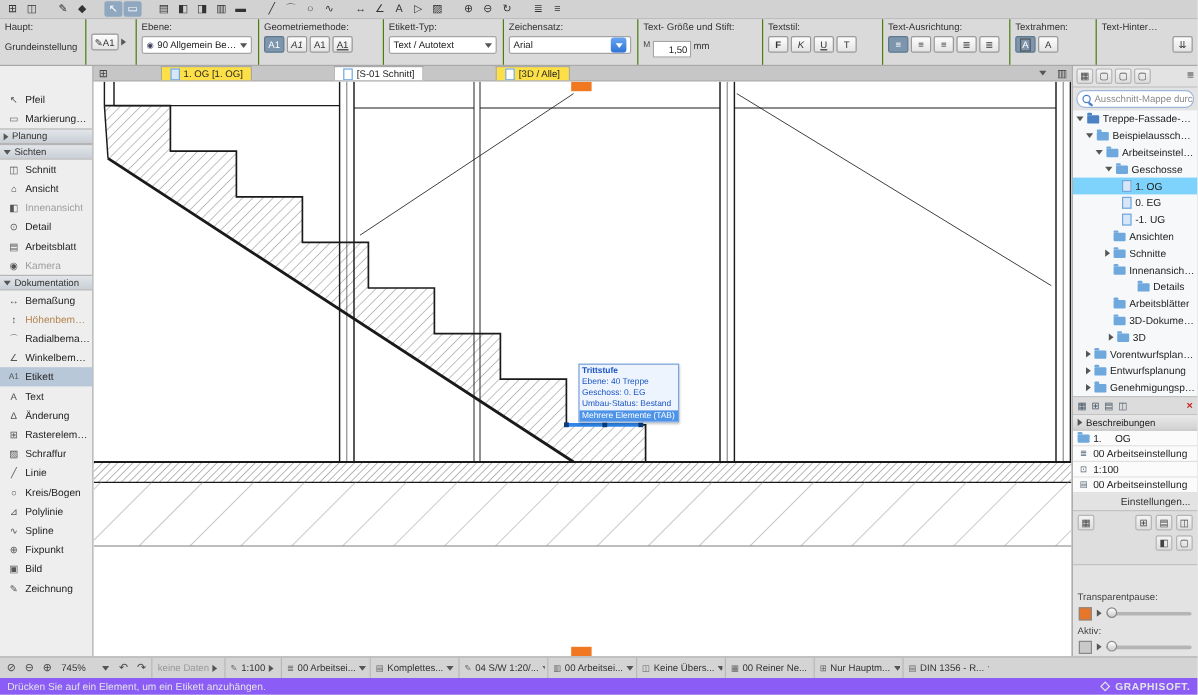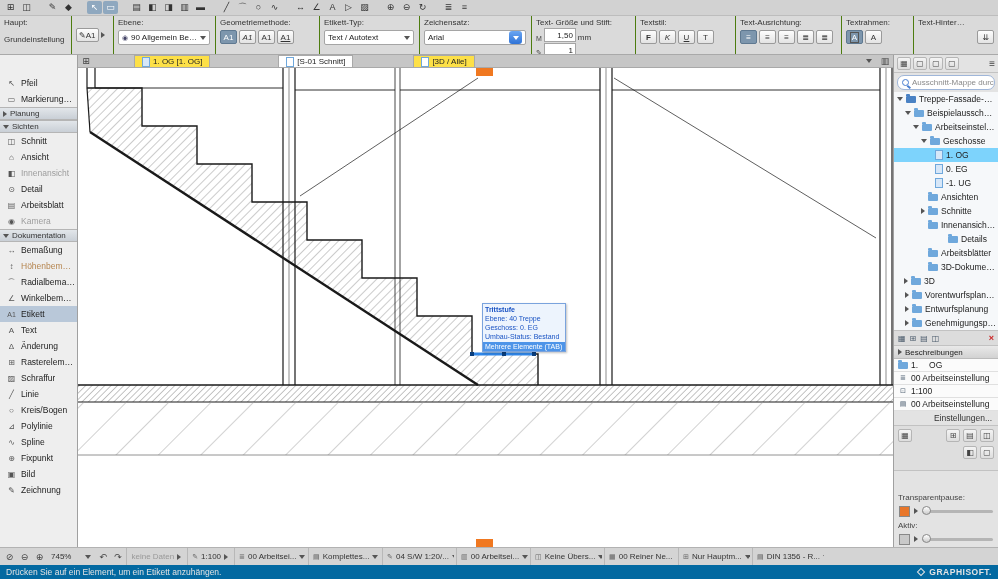--- a/index.html
+++ b/index.html
@@ -8,21 +8,21 @@
 
 .row1{position:absolute;top:0;left:0;right:0;height:16px;background:#d2d2d2;border-bottom:1px solid #bdbdbd;display:flex;align-items:center;padding:0 3px;gap:1px}
 .t-ic{width:15px;height:13px;font-size:9px;line-height:13px;text-align:center;color:#333;border-radius:2px;cursor:default}
 .t-ic.sel{background:#8fa8bf;color:#fff}
 .t-gap{width:9px}
 
 .optbar{position:absolute;top:16px;left:0;right:0;height:39px;background:#dadada;border-bottom:1px solid #a9a9a9;display:flex}
 .osec{border-right:1px solid #4d7c0f;padding:2px 4px;overflow:hidden}
 .olbl{font-size:8px;color:#333;white-space:nowrap;overflow:hidden;text-overflow:ellipsis}
 .octl{display:flex;align-items:center;gap:2px;margin-top:3px}
-.octl2{display:flex;align-items:flex-end;gap:2px;margin-top:1px}
+.octl2{display:flex;align-items:flex-start;gap:2px;margin-top:7px}
 .obtn{height:14px;min-width:17px;background:linear-gradient(#fdfdfd,#e3e3e3);border:1px solid #9a9a9a;border-radius:2px;font-size:8px;display:flex;align-items:center;justify-content:center;padding:0 2px;color:#333}
 .obtn.sel{background:#7d96ad;color:#fff;border-color:#5e7890}
 .obtn.b{font-weight:bold}.obtn.i{font-style:italic}.obtn.u{text-decoration:underline}
 .obtn.framed span{border:1px solid #555;padding:0 1px}
 .odrop{height:15px;background:#fff;border:1px solid #a5a5a5;border-radius:2px;font-size:8px;display:flex;align-items:center;padding:0 3px;gap:3px;white-space:nowrap;overflow:hidden}
 .oinput{height:14px;width:32px;background:#fff;border:1px solid #a5a5a5;font-size:8px;display:flex;align-items:center;justify-content:flex-end;padding:0 2px}
 .bluecap{width:13px;height:13px;background:linear-gradient(#6aa6f2,#2f72d6);border-radius:3px;display:flex;align-items:center;justify-content:center;margin-left:auto}
 .cd{width:0;height:0;border-left:3px solid transparent;border-right:3px solid transparent;border-top:4px solid #555}
 .cd.white{border-top-color:#fff}
 .cr{width:0;height:0;border-top:3px solid transparent;border-bottom:3px solid transparent;border-left:4px solid #555}
@@ -80,21 +80,21 @@
 .track{flex:1;height:3px;background:#b5b5b5;border-radius:2px;position:relative}
 .knob{position:absolute;left:0;top:-4px;width:9px;height:9px;background:linear-gradient(#fff,#ccc);border:1px solid #888;border-radius:50%}
 
 .statusbar{position:absolute;bottom:14px;left:0;right:0;height:18px;background:#d4d4d4;border-top:1px solid #b2b2b2;display:flex;align-items:center;font-size:8px;color:#333;padding:0 3px;gap:2px;overflow:hidden}
 .sb-ic{width:13px;text-align:center;font-size:9px;color:#444}
 .sb-zoom{display:flex;align-items:center;gap:14px;padding:0 3px}
 .sb-gray{color:#999}
 .sb-seg{display:flex;align-items:center;gap:3px;border-left:1px solid #b8b8b8;padding:0 4px;height:100%;white-space:nowrap;overflow:hidden;max-width:72px}
 .sb-mi{font-size:7px;color:#666}
 
-.bottombar{position:absolute;bottom:0;left:0;right:0;height:14px;background:#0369a1;color:#e4e4e4;display:flex;align-items:center;font-size:8.5px;padding:0 6px}
+.bottombar{position:absolute;bottom:0;left:0;right:0;height:14px;background:#8b5cf6;color:#e4e4e4;display:flex;align-items:center;font-size:8.5px;padding:0 6px}
 .bb-brand{margin-left:auto;display:flex;align-items:center;gap:5px;font-weight:bold;letter-spacing:.5px}
 .gsd{width:6px;height:6px;border:1.5px solid #e4e4e4;transform:rotate(45deg)}
 </style>
 </head>
 <body>
 
 <div class="row1">
   <span class="t-ic">⊞</span>
   <span class="t-ic">◫</span>
   <span class="t-gap"></span>
@@ -530,21 +530,21 @@
         <span class="lb">Details</span>
       </div>
     <div class="tr" style="padding-left:34px">
         <span class="fi"></span>
         <span class="lb">Arbeitsblätter</span>
       </div>
     <div class="tr" style="padding-left:34px">
         <span class="fi"></span>
         <span class="lb">3D-Dokumente</span>
       </div>
-    <div class="tr" style="padding-left:10px">
+    <div class="tr" style="padding-left:30px">
         <span class="arr-r"></span>
         <span class="fi"></span>
         <span class="lb">3D</span>
       </div>
     <div class="tr" style="padding-left:11px">
         <span class="arr-r"></span>
         <span class="fi"></span>
         <span class="lb">Vorentwurfsplanung</span>
       </div>
     <div class="tr" style="padding-left:11px">

